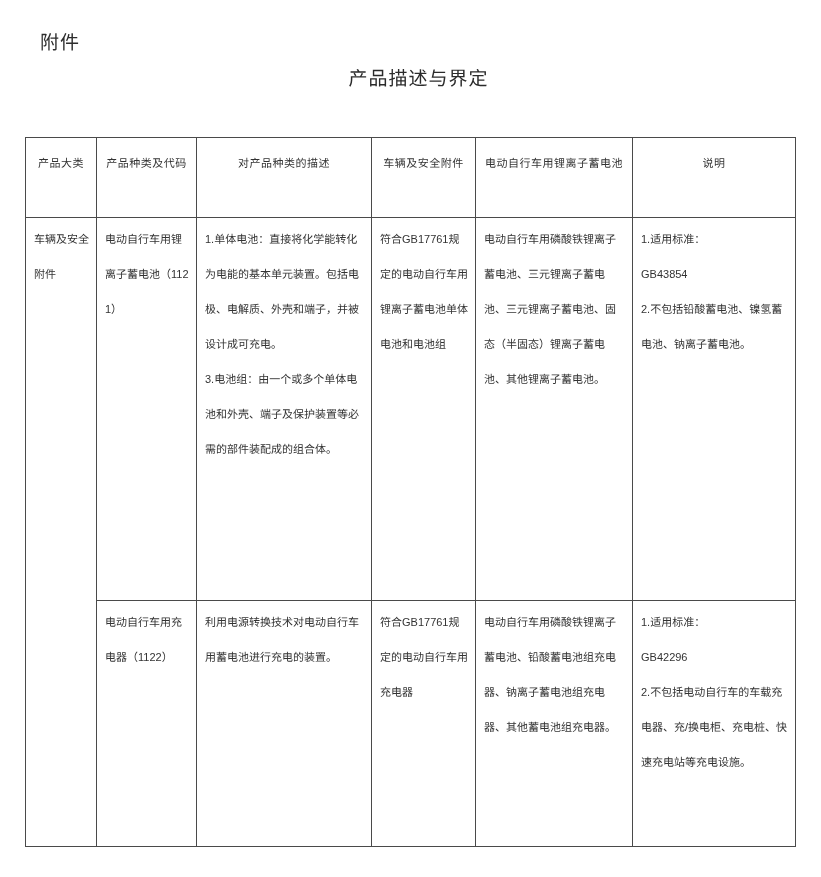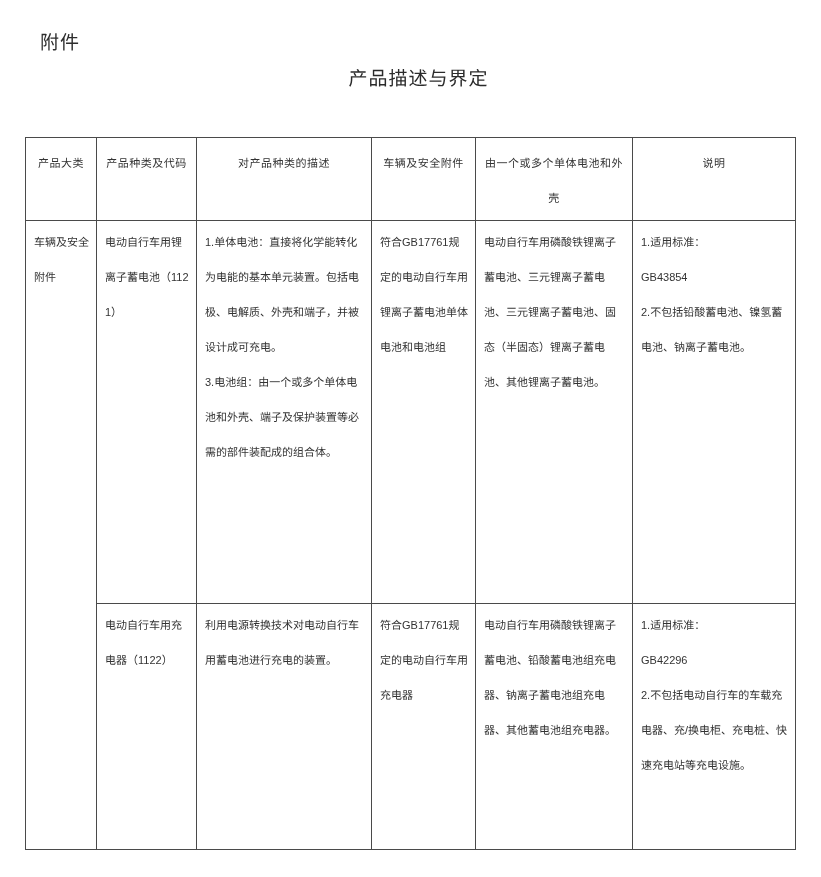--- a/index.html
+++ b/index.html
@@ -86,21 +86,21 @@
       <col style="width:104px">
       <col style="width:157px">
       <col style="width:163px">
     </colgroup>
     <tbody>
       <tr class="header-row">
         <th>产品大类</th>
         <th>产品种类及代码</th>
         <th>对产品种类的描述</th>
         <th>车辆及安全附件</th>
-        <th>由一个或多个单体电池和外壳</th>
+        <th>电动自行车用锂离子蓄电池</th>
         <th>说明</th>
       </tr>
 
       <tr class="body-row-1">
         <td rowspan="2">车辆及安全附件</td>
         <td>电动自行车用锂离子蓄电池（1121）</td>
         <td>1.单体电池：直接将化学能转化为电能的基本单元装置。包括电极、电解质、外壳和端子，并被设计成可充电。
 3.电池组：由一个或多个单体电池和外壳、端子及保护装置等必需的部件装配成的组合体。</td>
         <td>符合GB17761规定的电动自行车用锂离子蓄电池单体电池和电池组</td>
         <td>电动自行车用磷酸铁锂离子蓄电池、三元锂离子蓄电池、三元锂离子蓄电池、固态（半固态）锂离子蓄电池、其他锂离子蓄电池。</td>

